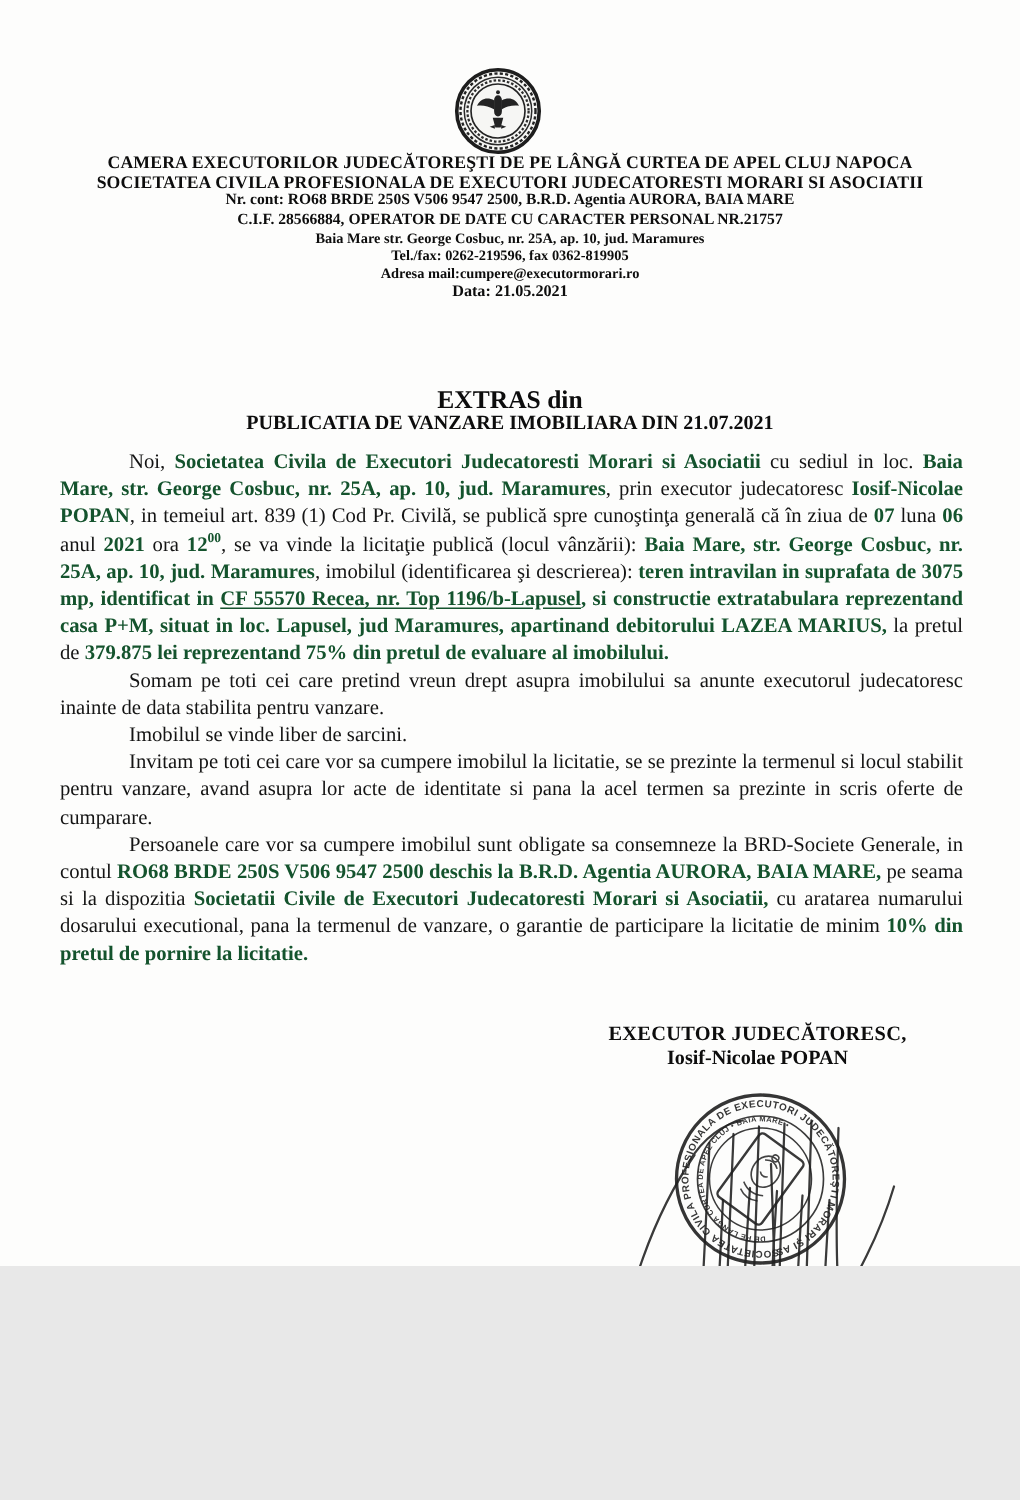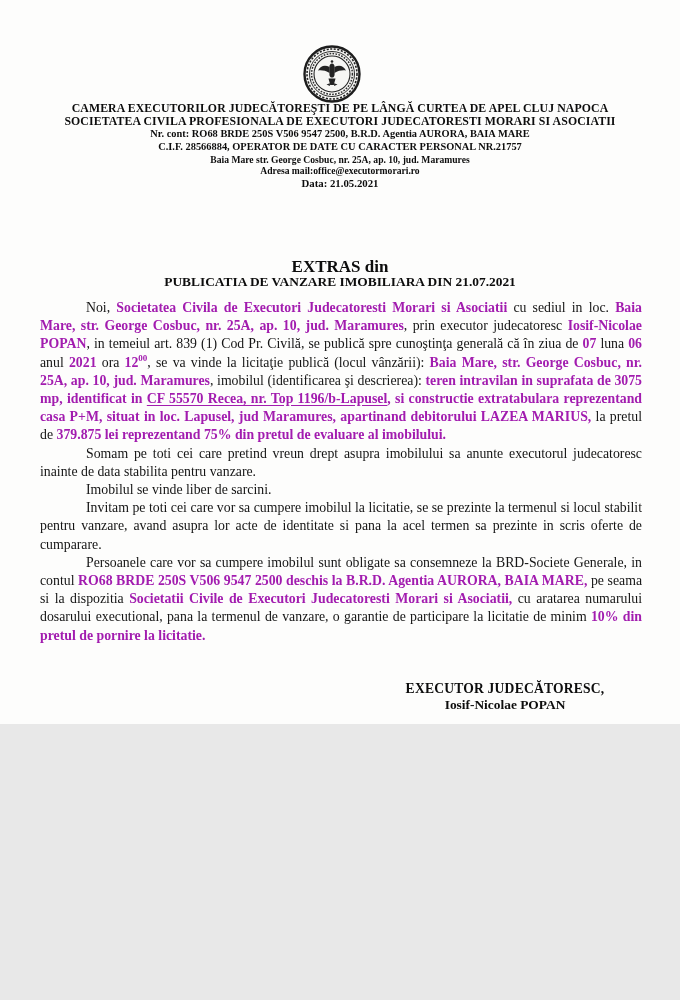--- a/index.html
+++ b/index.html
@@ -1,36 +1,36 @@
 <!DOCTYPE html>
 <html><head>
 <meta charset="utf-8">
 <style>
   html,body{margin:0;padding:0;background:#e8e8e8;}
   .page{
-    position:relative;width:680px;height:724px;background:#fdfdfc;
+    position:relative;width:680px;height:844px;background:#fdfdfc;
     font-family:"Liberation Serif","DejaVu Serif",serif;color:#111;
     overflow:hidden;margin:0 auto;
   }
   
   .seal{position:absolute;left:302px;top:44px;width:60px;height:60px;}
   .header-lines{position:absolute;left:0;top:102px;width:680px;text-align:center;font-weight:bold;color:#0d0d0d;}
   .hline{white-space:nowrap;}
   .h1{font-size:11.8px;line-height:13.2px;letter-spacing:.1px;}
   .h2{font-size:10.4px;line-height:12.8px;}
   .h3{font-size:9.6px;line-height:11.4px;}
   .h4{font-size:10.8px;line-height:12.8px;}
   
   .title-block{position:absolute;left:0;top:240px;width:680px;text-align:center;font-weight:bold;color:#0d0d0d;}
   .title-1{font-size:17px;line-height:14px;margin-top:20px;}
   .title-2{font-size:13.4px;line-height:15px;}
   
   .body-block{position:absolute;left:40px;top:299px;width:602px;font-size:13.8px;line-height:18.2px;color:#141414;}
   .para{margin:0;text-align:justify;text-indent:46px;}
-  .b{font-weight:bold;color:#a21caf;}
+  .b{font-weight:bold;color:#14532d;}
   .u{text-decoration:underline;text-underline-offset:2px;}
   .para sup{font-size:9px;line-height:0;vertical-align:super;}
   
   .sign-block{position:absolute;left:385px;top:681px;width:240px;text-align:center;font-weight:bold;color:#0d0d0d;}
   .sign-1{font-size:13.6px;line-height:15.5px;letter-spacing:.2px;}
   .sign-2{font-size:13.4px;line-height:16px;}
   
   .stamp{position:absolute;left:393px;top:720px;width:240px;height:250px;}
   .stamp text{font-family:"Liberation Sans","DejaVu Sans",sans-serif;font-weight:bold;fill:#262626;}
 </style>
@@ -57,21 +57,22 @@
       <path d="M24.5 40.5 l3.4 -1.2 l0 2.6 z M35.5 40.5 l-3.4 -1.2 l0 2.6 z"></path>
     </g>
   </svg>
 
   <div class="header-lines">
       <div class="hline h1">CAMERA EXECUTORILOR JUDECĂTOREŞTI DE PE LÂNGĂ CURTEA DE APEL CLUJ NAPOCA</div>
       <div class="hline h1">SOCIETATEA CIVILA PROFESIONALA DE EXECUTORI JUDECATORESTI MORARI SI ASOCIATII</div>
       <div class="hline h2">Nr. cont: RO68 BRDE 250S V506 9547 2500, B.R.D. Agentia AURORA, BAIA MARE</div>
       <div class="hline h2">C.I.F.  28566884, OPERATOR DE DATE CU CARACTER PERSONAL NR.21757</div>
       <div class="hline h3">Baia Mare str. George Cosbuc, nr. 25A, ap. 10, jud. Maramures</div>
-      <div class="hline h3">Adresa mail:office@executormorari.ro</div>
+      <div class="hline h3">Tel./fax: 0262-219596, fax 0362-819905</div>
+      <div class="hline h3">Adresa mail:cumpere@executormorari.ro</div>
       <div class="hline h4">Data: 21.05.2021</div>
     </div>
 
   <div class="title-block">
     <div class="title-1">EXTRAS din</div>
     <div class="title-2">PUBLICATIA DE VANZARE IMOBILIARA DIN 21.07.2021</div>
   </div>
 
   <div class="body-block">
       <p class="para"><span>Noi, </span><span class="b">Societatea Civila de Executori Judecatoresti Morari si Asociatii</span><span> cu sediul in loc. </span><span class="b">Baia Mare, str. George Cosbuc, nr. 25A, ap. 10, jud. Maramures</span><span>, prin executor judecatoresc </span><span class="b">Iosif-Nicolae POPAN</span><span>, in temeiul art. 839 (1) Cod Pr. Civilă, se publică spre cunoştinţa generală că în ziua de </span><span class="b">07</span><span> luna </span><span class="b">06</span><span> anul </span><span class="b">2021</span><span> ora </span><span class="b">12</span><sup class="b">00</sup><span>, se va vinde la licitaţie publică (locul vânzării): </span><span class="b">Baia Mare, str. George Cosbuc, nr. 25A, ap. 10, jud. Maramures</span><span>, imobilul (identificarea şi descrierea): </span><span class="b">teren intravilan in suprafata de 3075 mp, identificat in </span><span class="b u">CF 55570 Recea, nr. Top 1196/b-Lapusel</span><span class="b">, si constructie extratabulara reprezentand casa P+M, situat in loc. Lapusel, jud Maramures, apartinand debitorului LAZEA MARIUS,</span><span> la pretul de </span><span class="b">379.875 lei reprezentand 75% din pretul de evaluare al imobilului.</span></p>

